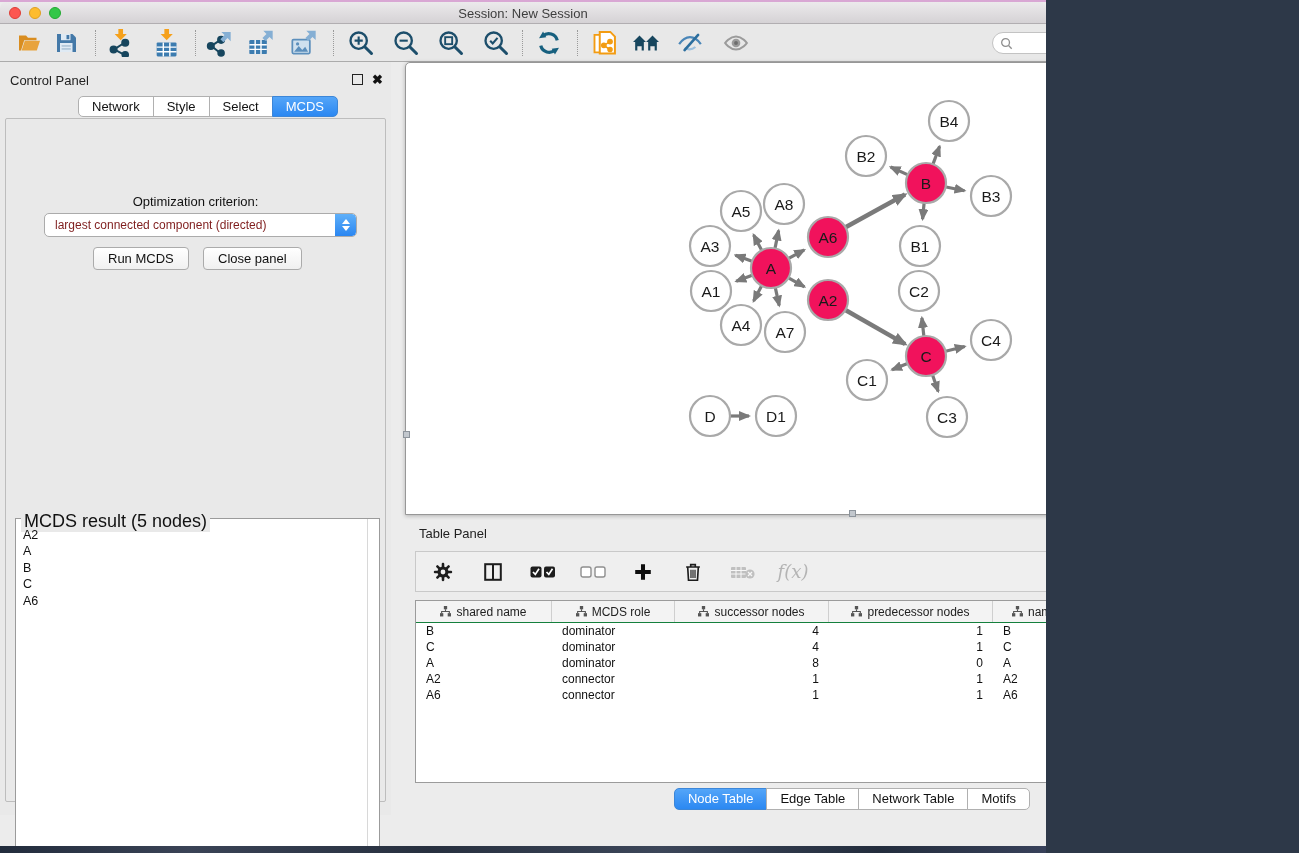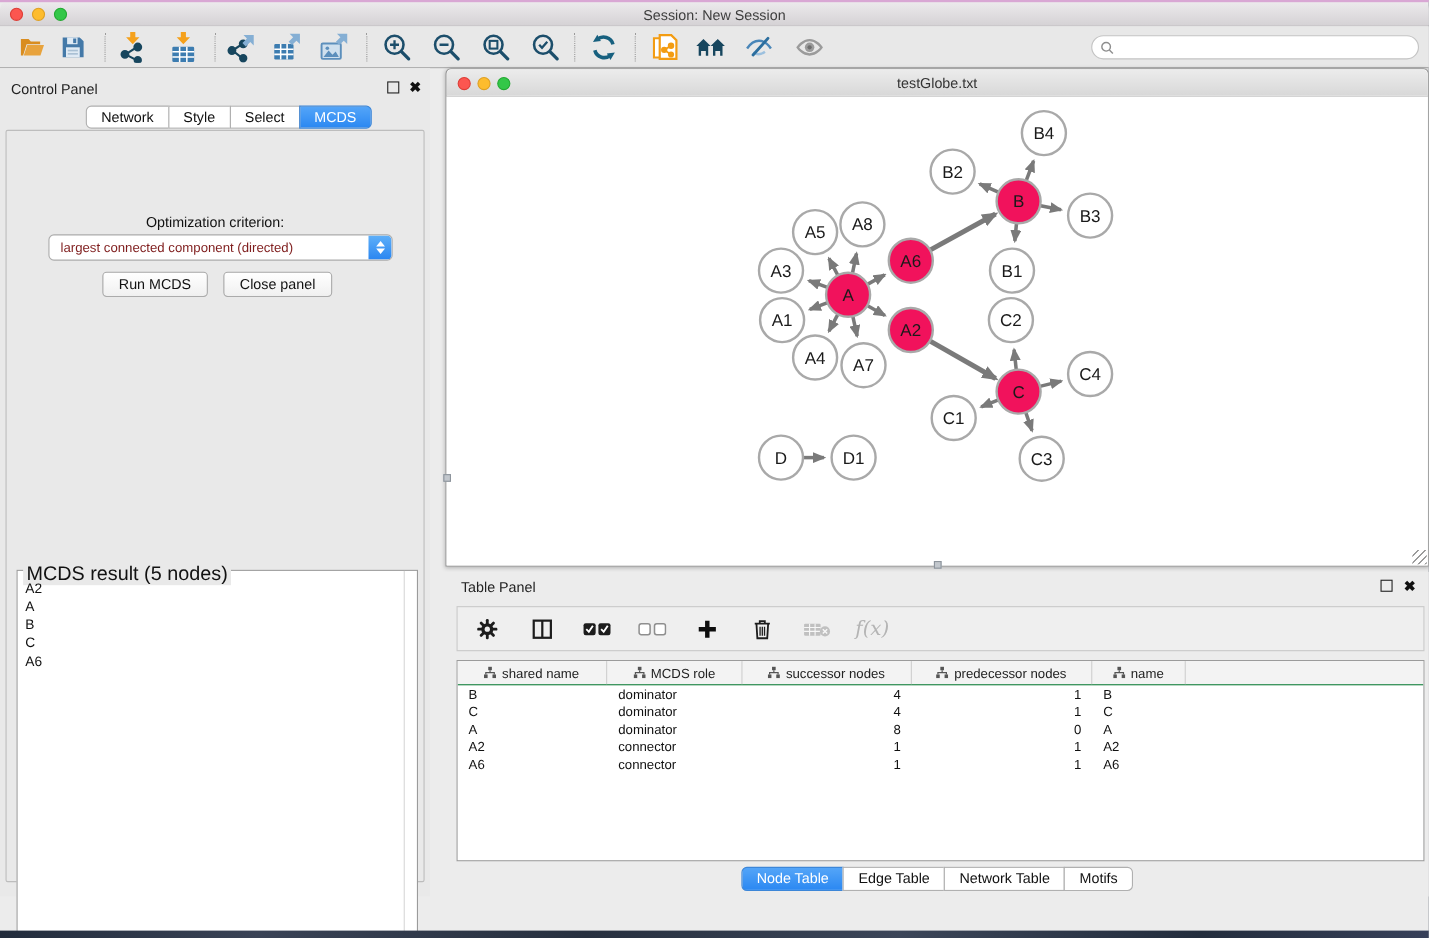--- a/index.html
+++ b/index.html
@@ -1,18 +1,18 @@
 <!DOCTYPE html>
 <html><head>
 <meta charset="utf-8">
 <style>
   * { margin:0; padding:0; box-sizing:border-box; }
   html,body { width:1299px; height:853px; background:#2d3848; }
   .app {
-    position:relative; width:1299px; height:853px; overflow:hidden;
+    position:relative; width:1046px; height:853px; overflow:hidden;
     font-family:"Liberation Sans", sans-serif; background:#ececec; color:#222;
   }
   
   .wp-top { position:absolute; left:0; top:0; width:100%; height:2px; background:#d9a7d4; z-index:60;}
   .wp-bottom { position:absolute; left:0; bottom:0; width:100%; height:7px;
     background:linear-gradient(90deg,#222c3c,#3a4356 18%,#27303f 41%,#3c4659 63%,#232d3d 84%,#38415a); z-index:60;}
 
   
   .titlebar { position:absolute; left:0; top:2px; width:100%; height:22px;
     background:linear-gradient(#eceaec,#d5d2d5); border-bottom:1px solid #b1aeb1;
@@ -320,26 +320,20 @@
             <div class="item">A</div>
             <div class="item">B</div>
             <div class="item">C</div>
             <div class="item">A6</div>
           </div>
       </div>
     </div>
   </div>
 
   <div class="netwin">
-    <div class="wtitle">
-      <span class="tl red"></span>
-      <span class="tl yellow"></span>
-      <span class="tl green"></span>
-      <div class="title">testGlobe.txt</div>
-    </div>
     <div class="canvas">
       <svg id="graph-svg" width="892" height="426">
         <defs>
           <marker id="arrow" markerUnits="userSpaceOnUse" markerWidth="12" markerHeight="10" refX="10" refY="5" orient="auto">
               <path d="M0 0L12 5L0 10z" fill="#7a7a7a"></path>
             </marker>
           <marker id="arrowBig" markerUnits="userSpaceOnUse" markerWidth="15" markerHeight="12" refX="12" refY="6" orient="auto">
               <path d="M0 0L15 6L0 12z" fill="#7a7a7a"></path>
             </marker>
         </defs>

